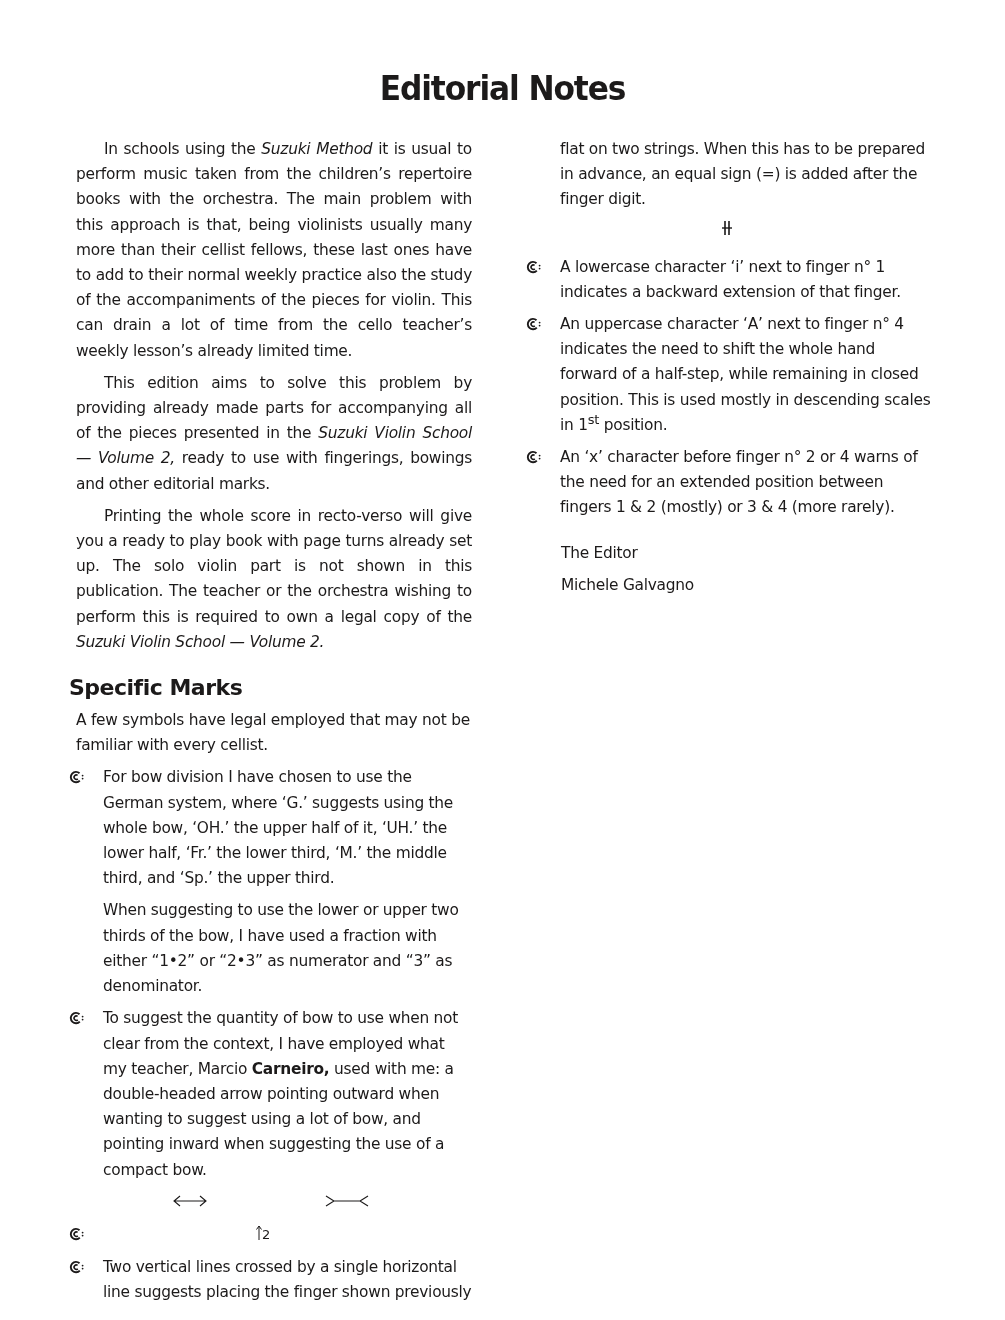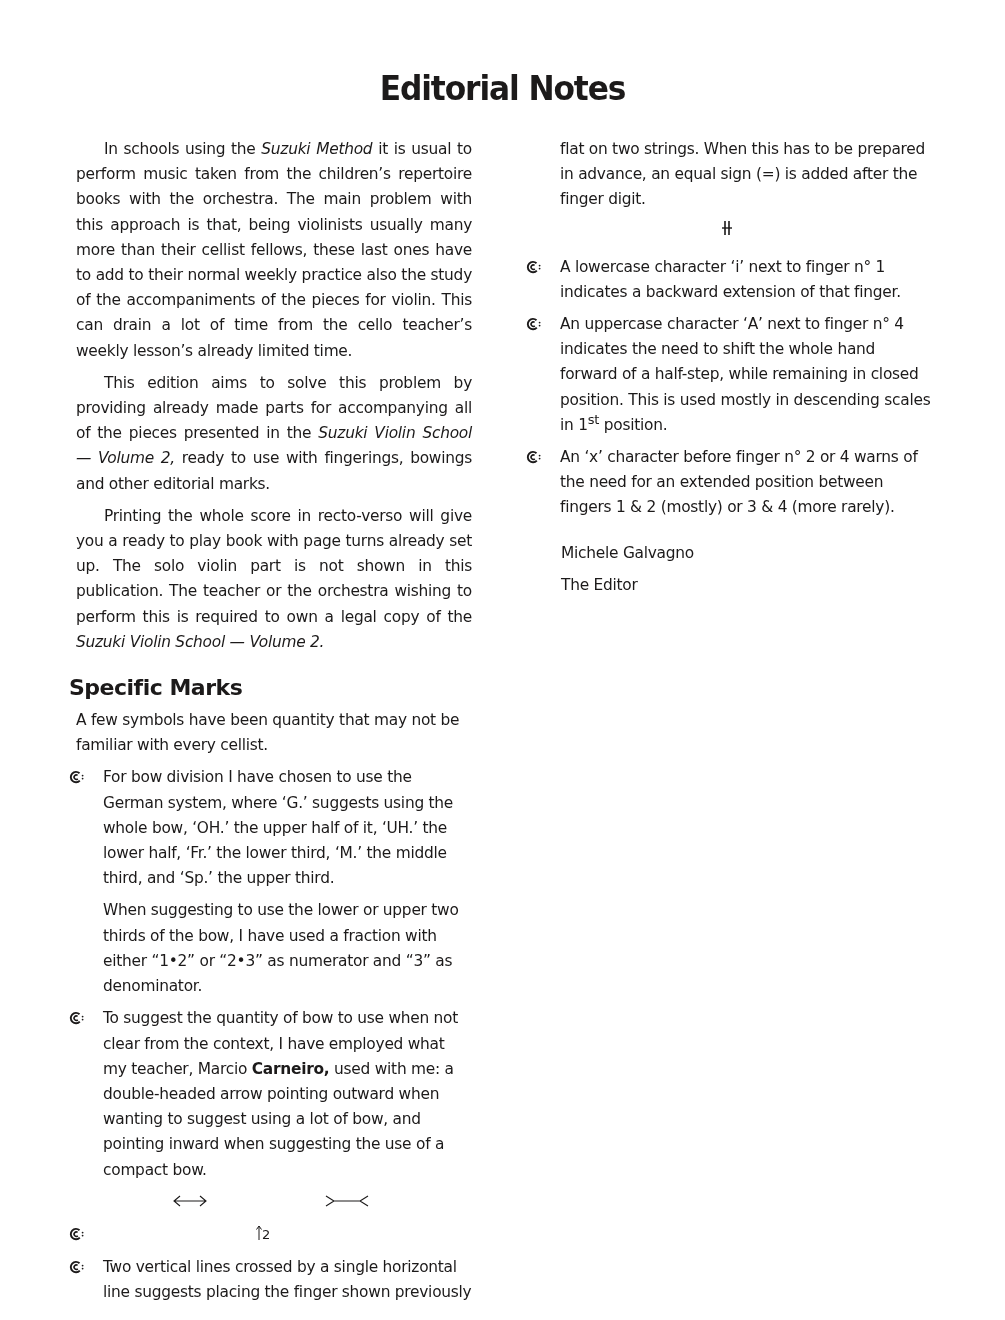--- a/index.html
+++ b/index.html
@@ -96,21 +96,21 @@
 
 <div class="col col-left">
   <p class="justify indent"><span>In schools using the </span><em>Suzuki Method</em><span> it is usual to perform music taken from the children’s repertoire books with the orchestra. The main problem with this approach is that, being violinists usually many more than their cellist fellows, these last ones have to add to their normal weekly practice also the study of the accompaniments of the pieces for violin. This can drain a lot of time from the cello teacher’s weekly lesson’s already limited time.</span></p>
 
   <p class="justify indent"><span>This edition aims to solve this problem by providing already made parts for accompanying all of the pieces presented in the </span><em>Suzuki Violin School — Volume 2,</em><span> ready to use with fingerings, bowings and other editorial marks.</span></p>
 
   <p class="justify indent"><span>Printing the whole score in recto-verso will give you a ready to play book with page turns already set up. The solo violin part is not shown in this publication. The teacher or the orchestra wishing to perform this is required to own a legal copy of the </span><em>Suzuki Violin School — Volume 2.</em></p>
 
   <h2 class="section-heading">Specific Marks</h2>
 
-  <p>A few symbols have been quantity that may not be familiar with every cellist.</p>
+  <p>A few symbols have legal employed that may not be familiar with every cellist.</p>
 
   <div class="bullet">
     <span class="marker">
       <svg width="16" height="16" viewBox="0 0 16 16">
           <path d="M10.5 4.2 A5.2 5.2 0 1 0 10.8 11.6" fill="none" stroke="#1c1a1a" stroke-width="1.9"></path>
           <path d="M8.6 6.4 A2.2 2.2 0 1 0 8.8 9.8" fill="none" stroke="#1c1a1a" stroke-width="1.6"></path>
           <circle cx="13.6" cy="6.6" r="0.9" fill="#1c1a1a"></circle>
           <circle cx="13.6" cy="9.6" r="0.9" fill="#1c1a1a"></circle>
         </svg>
     </span>
@@ -219,16 +219,16 @@
           <path d="M10.5 4.2 A5.2 5.2 0 1 0 10.8 11.6" fill="none" stroke="#1c1a1a" stroke-width="1.9"></path>
           <path d="M8.6 6.4 A2.2 2.2 0 1 0 8.8 9.8" fill="none" stroke="#1c1a1a" stroke-width="1.6"></path>
           <circle cx="13.6" cy="6.6" r="0.9" fill="#1c1a1a"></circle>
           <circle cx="13.6" cy="9.6" r="0.9" fill="#1c1a1a"></circle>
         </svg>
     </span>
     <p>An ‘x’ character before finger n° 2 or 4 warns of the need for an extended position between fingers 1 &amp; 2 (mostly) or 3 &amp; 4 (more rarely).</p>
   </div>
 
   <div class="signature">
+    <p>The Editor</p>
     <p>Michele Galvagno</p>
-    <p>The Editor</p>
   </div>
 </div>
 
 </body></html>

